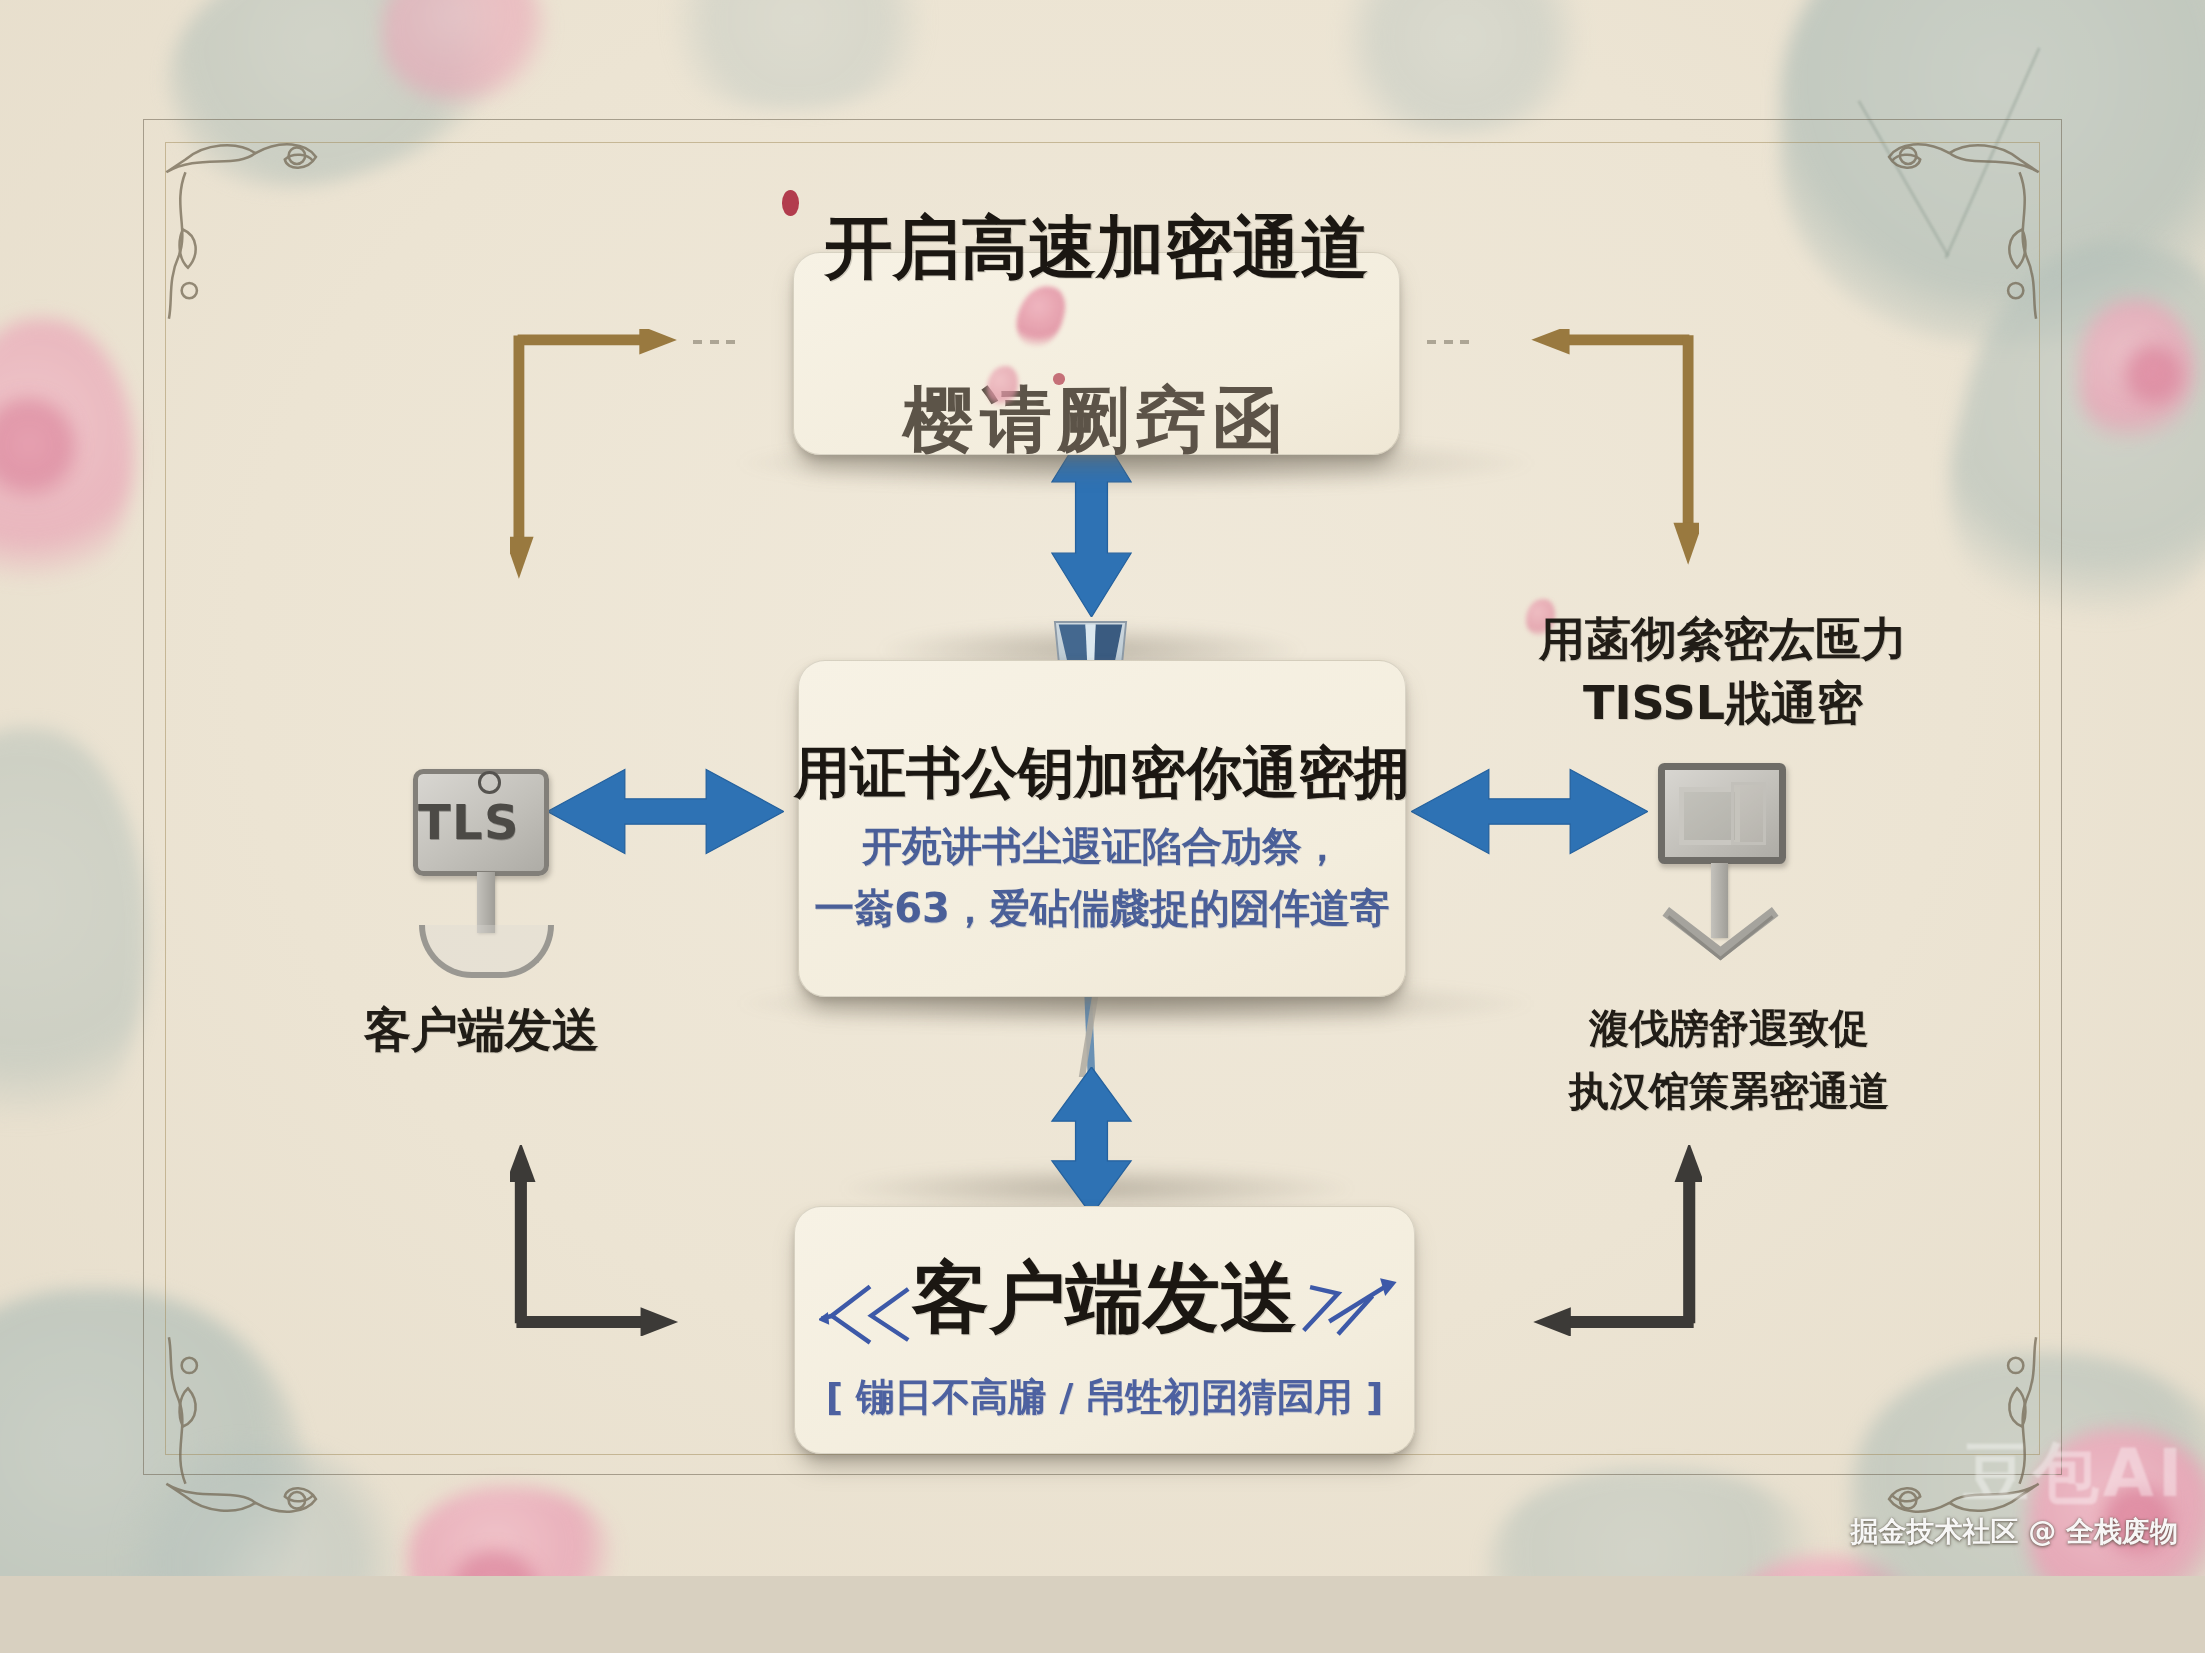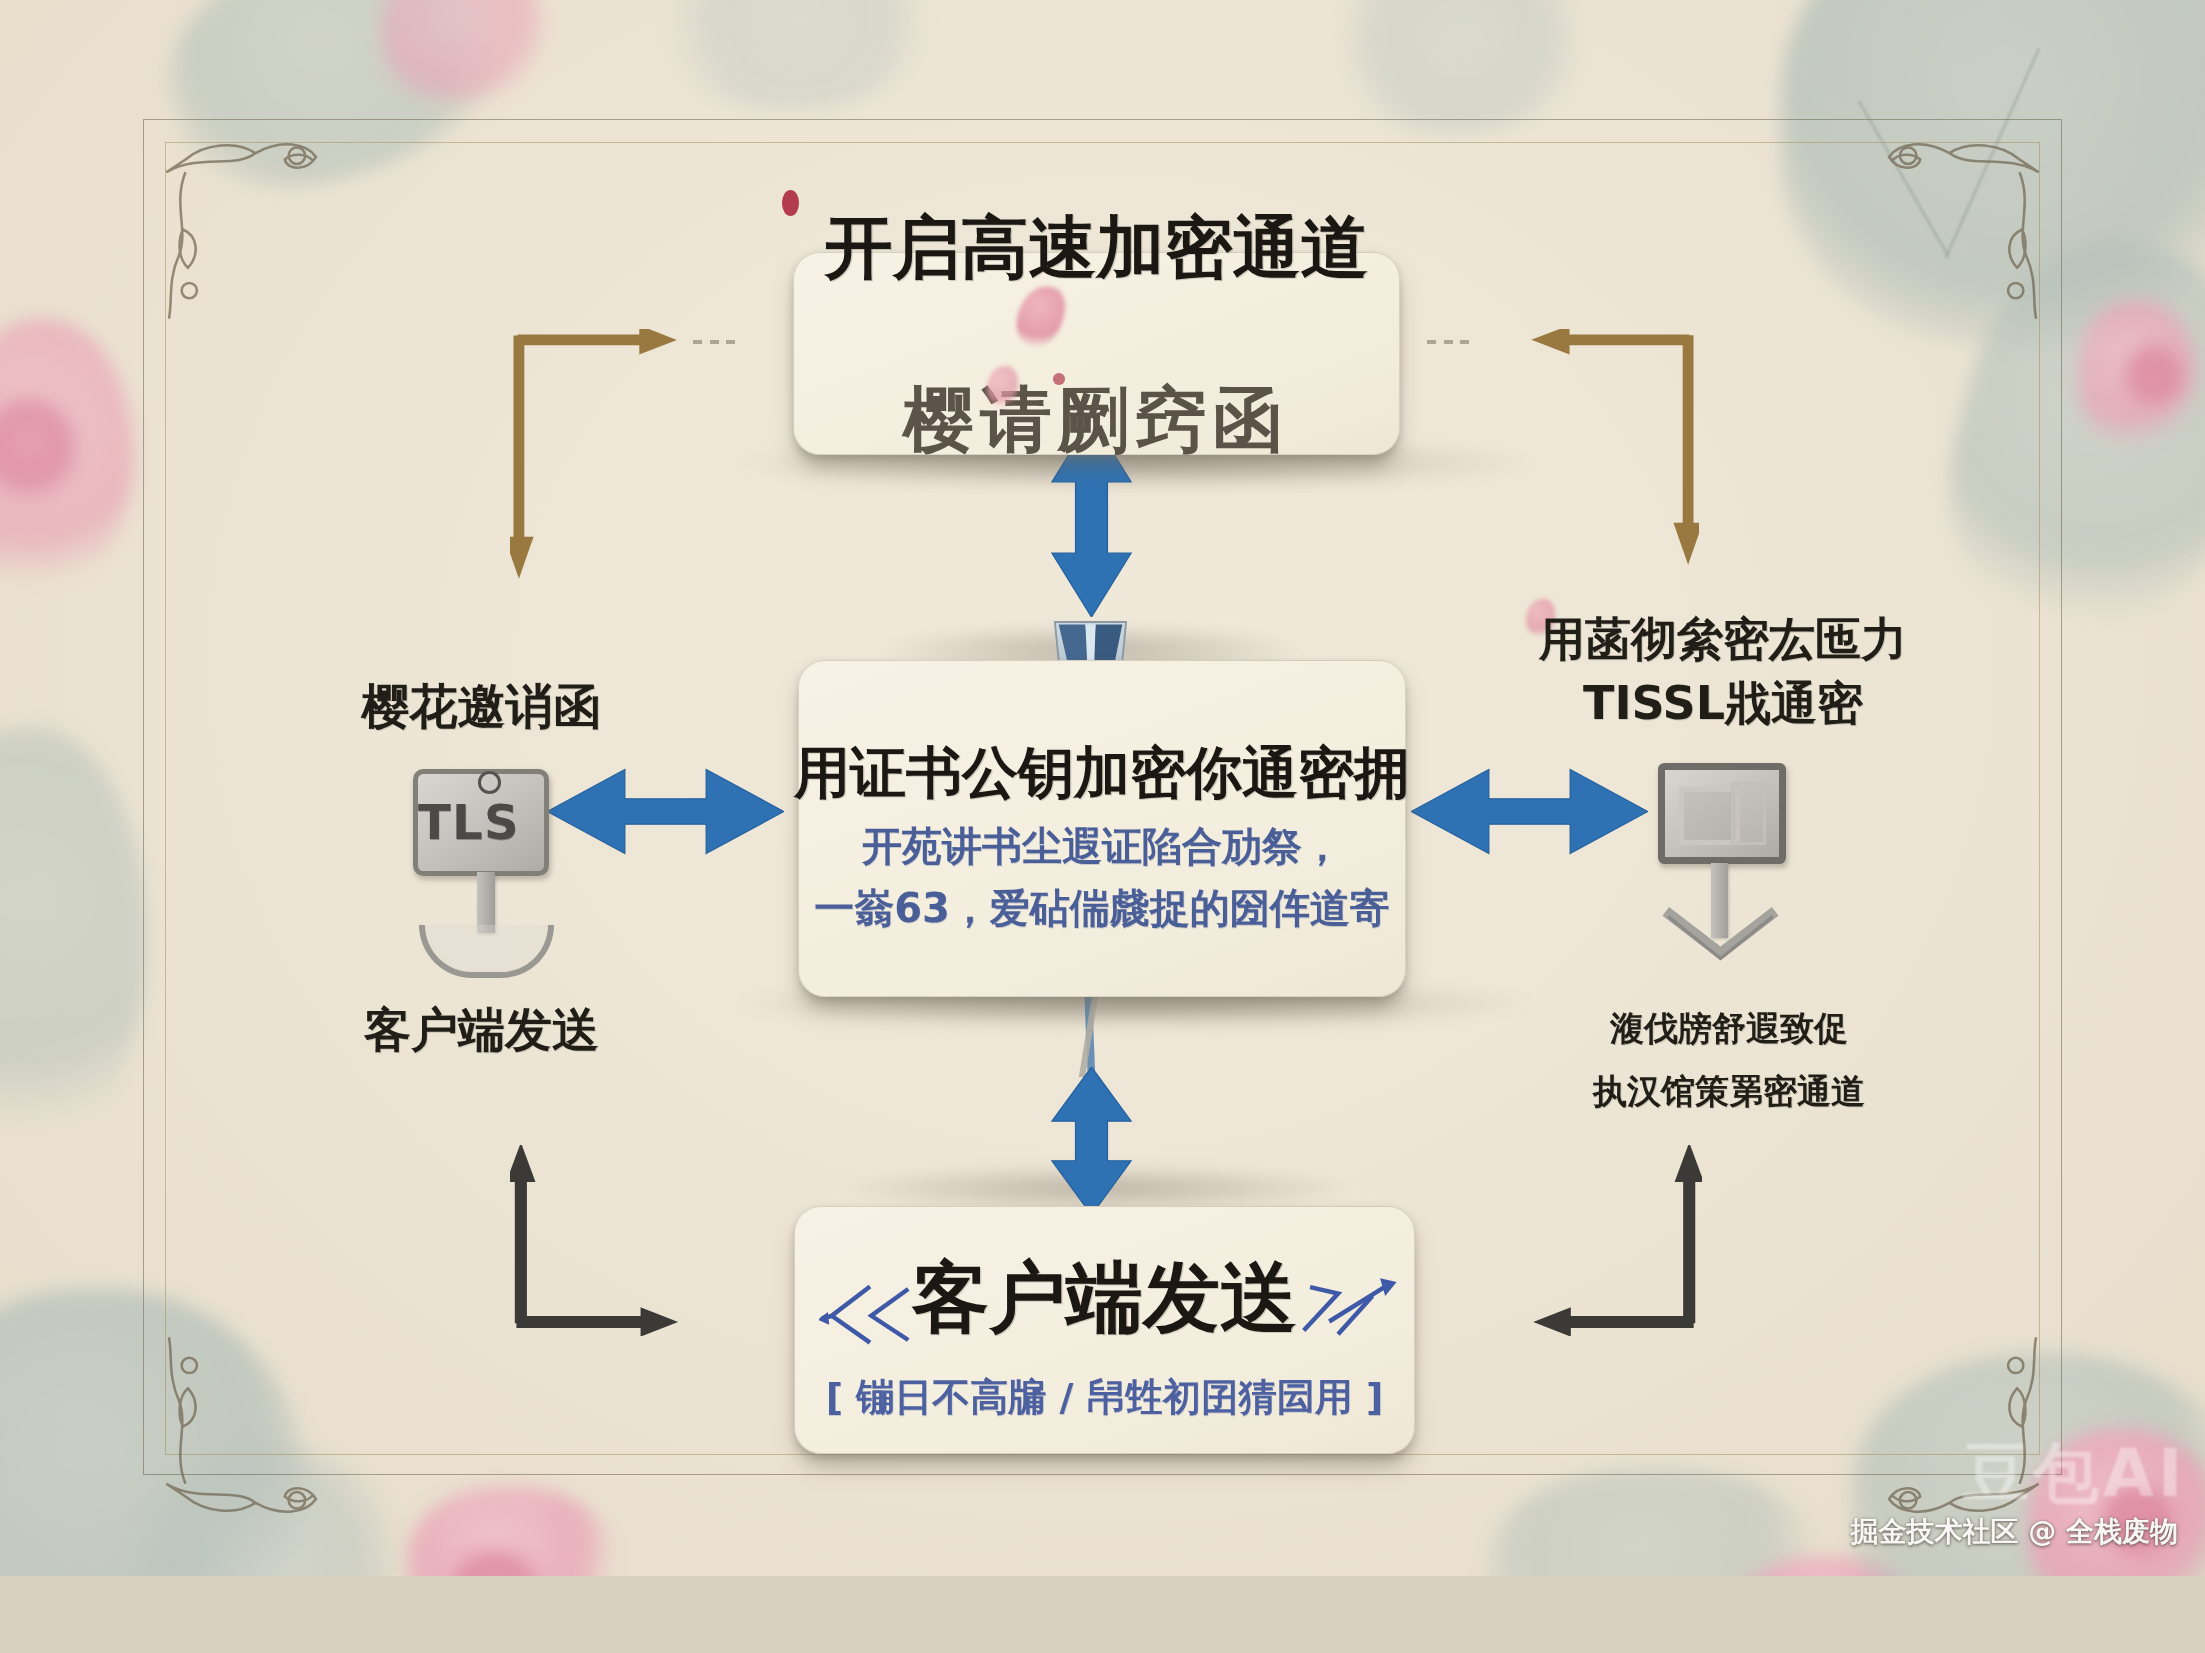--- a/index.html
+++ b/index.html
@@ -243,21 +243,20 @@
       <g fill="none" stroke="#3d59a8" stroke-width="7">
         <path d="M20,112 L74,54 L30,44"></path>
         <path d="M74,118 L128,58"></path>
         <path d="M60,98 L150,42"></path>
       </g>
       <polygon points="140,30 166,36 148,58" fill="#3d59a8"></polygon>
     </svg>
     <div class="abs handblue" style="left:50%;transform:translateX(-50%);top:165px;font-size:38px;color:#4d61a0;">[ 镚日不高牖 / 帠甡初囝猜囩用 ]</div>
   </div>
 
-  <div class="abs sidetext" style="left:354px;top:675px;width:255px;font-size:48px;">樱花邀诮函</div>
 
   <div>
     <div class="plate" style="left:413px;top:769px;width:126px;height:97px;">
       <div class="tls-text" style="top:20.4px;font-size:48px;">TLS</div>
       <div class="keyring" style="left:60px;top:-2.6px;width:16.6px;height:16.6px;"></div>
     </div>
     <div class="stembar" style="left:477px;top:872px;width:18px;height:61px;"></div>
     <div class="bowl" style="left:419px;top:925px;width:123px;height:47px;"></div>
   </div>
 
@@ -273,21 +272,21 @@
       <div class="mon-inner1" style="left:14px;top:16.6px;width:51px;height:48px;"></div>
       <div class="mon-inner2" style="left:66px;top:11.5px;width:29px;height:57px;"></div>
     </div>
     <div class="stembar" style="left:1711px;top:863px;width:16.6px;height:75px;"></div>
     <svg class="abs" style="left:1659px;top:905px;" width="123" height="56" viewBox="0 0 192 88">
       <polyline points="10,10 96,76 182,10" fill="none" stroke="#a5a39d" stroke-width="17"></polyline>
       <polyline points="14,18 96,84 178,18" fill="none" stroke="#8c8a84" stroke-width="5"></polyline>
     </svg>
   </div>
 
-  <div class="abs sidetext" style="left:1531px;top:997px;width:396px;line-height:63px;font-size:34px;font-family:Liberation Serif, serif;">
+  <div class="abs sidetext" style="left:1531px;top:997px;width:396px;line-height:63px;font-size:40px;font-family:Liberation Serif, serif;">
     <div>澓伐牓舒遐致促</div>
     <div>执汉馆策罤密通道</div>
   </div>
 
   <div class="ghostmark" style="right:19px;bottom:57px;font-size:66px;letter-spacing:3.8px;">豆包AI</div>
   <div class="watermark" style="right:27px;bottom:25.5px;font-size:28px;">掘金技术社区 @ 全栈废物</div>
 
 </div>
 
 

